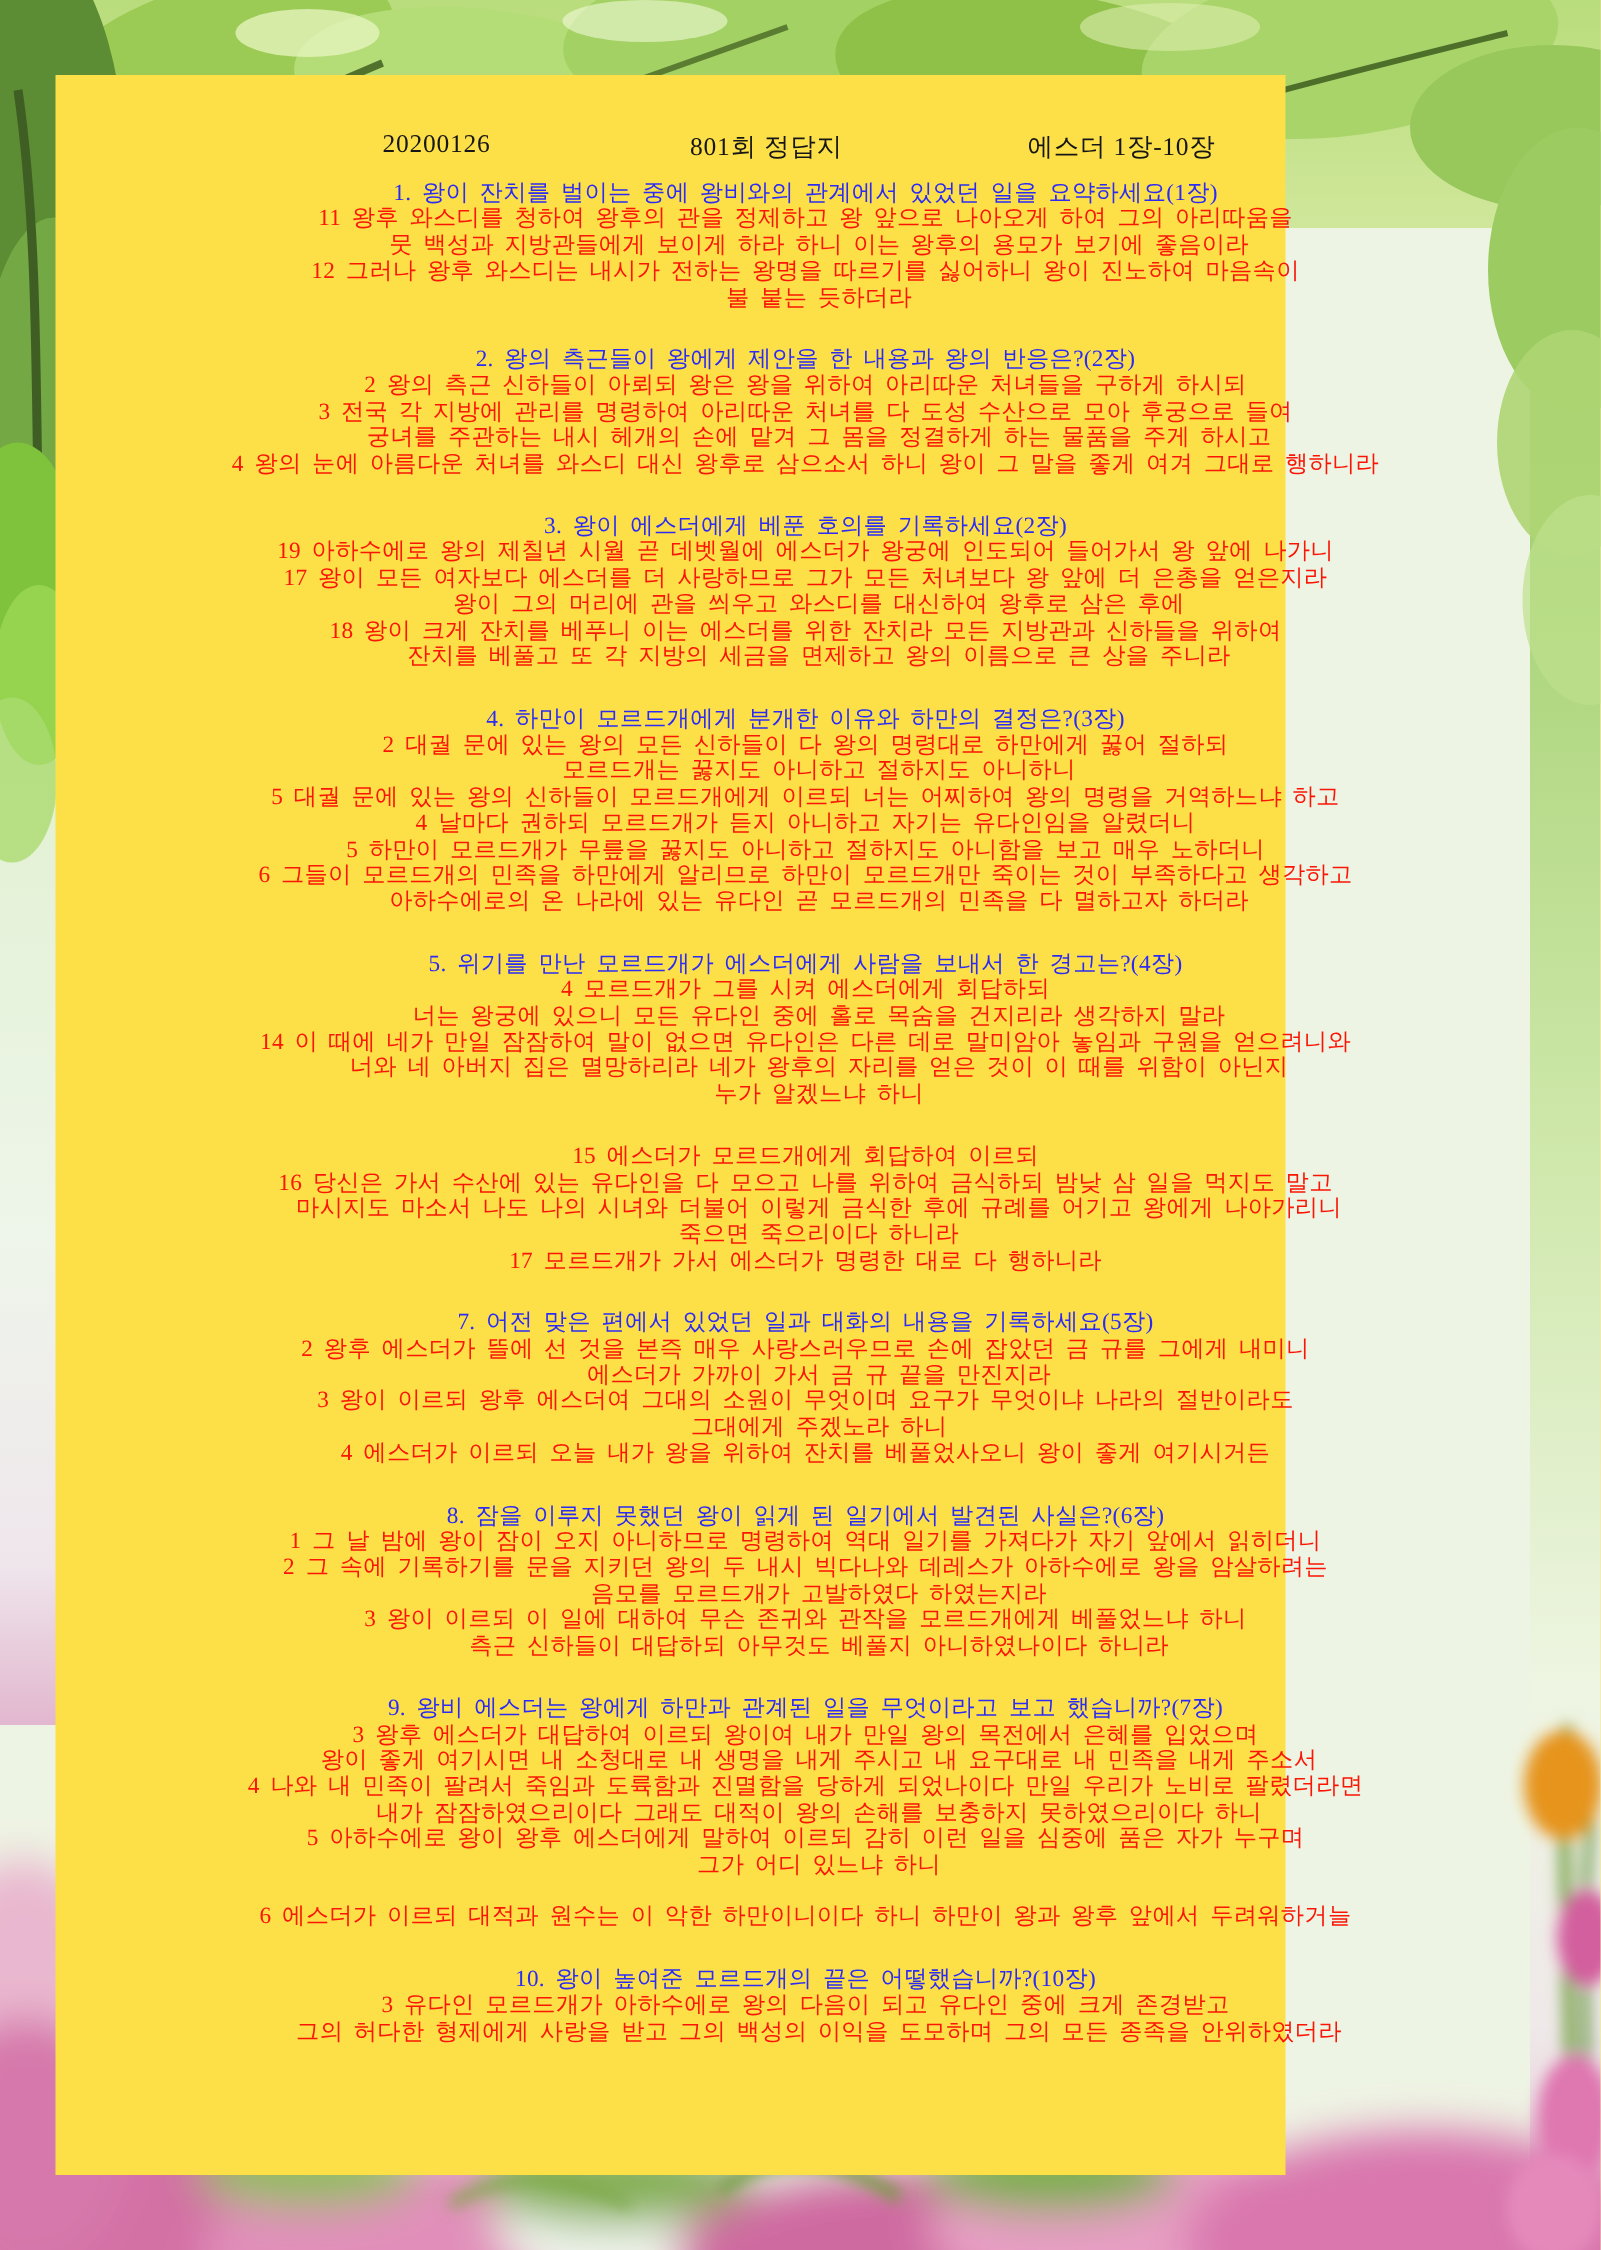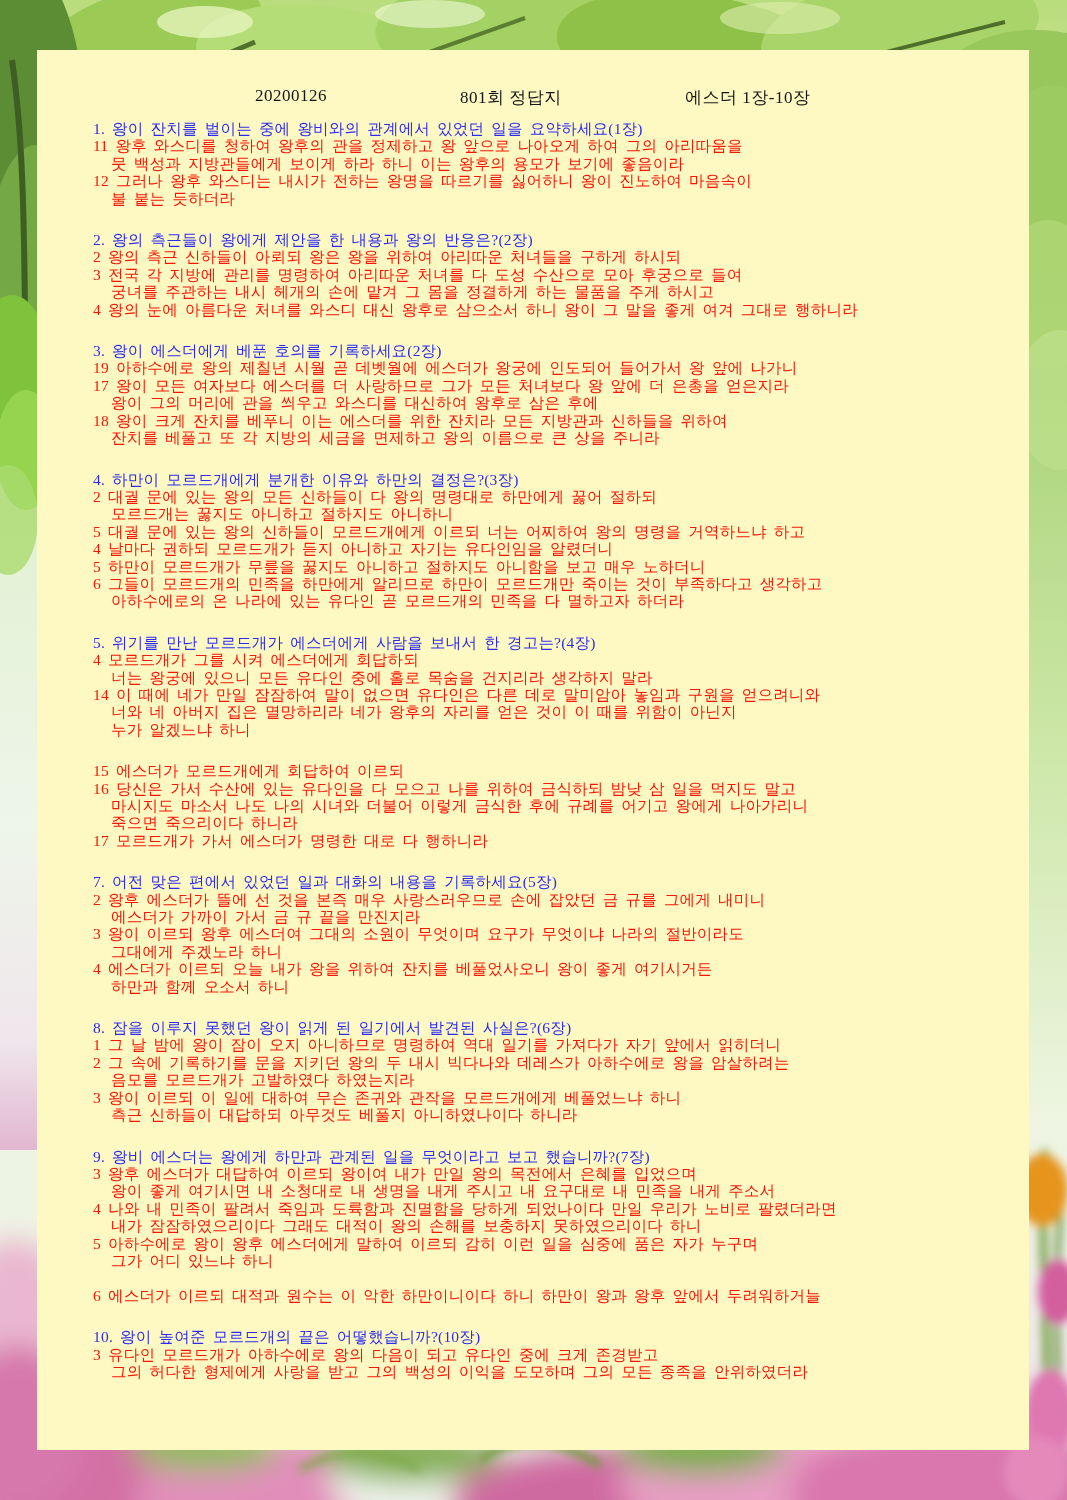--- a/index.html
+++ b/index.html
@@ -3,30 +3,30 @@
 <meta charset="utf-8">
 <style>
   html,body{margin:0;padding:0;}
   body{
     width:1067px;height:1500px;position:relative;overflow:hidden;
     font-family:"Liberation Serif","DejaVu Serif",serif;
     background:#eef4e4;
   }
   .bg-wrap{position:absolute;inset:0;z-index:0;}
   .sheet{
-    position:absolute;left:37px;top:50px;width:992px;height:1400px;
-    background:#fef9c3;z-index:1;
+    position:absolute;left:37px;top:50px;width:820px;height:1400px;
+    background:#fde047;z-index:1;text-align:center;
   }
   .sheet-header{position:absolute;top:36px;left:0;right:0;height:24px;
     font-size:17px;color:#161616;}
   .sheet-header span{position:absolute;white-space:nowrap;letter-spacing:0.5px;}
   .hdr-date{left:218px;}
   .hdr-title{left:423px;}
   .hdr-range{left:648px;}
-  .qa{position:absolute;top:70px;left:56px;width:936px;}
+  .qa{position:absolute;top:70px;left:32px;width:936px;}
   .qa-section{margin-bottom:24px;}
   .q-line{color:var(--c-q,#2b2bf5);}
   .a-line{color:var(--c-a,#fa1505);}
   .q-line,.a-line{
     font-size:15.5px;line-height:17.4px;white-space:nowrap;
     word-spacing:3px;letter-spacing:0.2px;
   }
   .ind{padding-left:18px;}
   .blank{height:17.4px;}
 </style>
@@ -179,21 +179,20 @@
         <div class="a-line ind">죽으면 죽으리이다 하니라</div>
         <div class="a-line">17 모르드개가 가서 에스더가 명령한 대로 다 행하니라</div>
       </div>
       <div class="qa-section">
         <div class="q-line">7. 어전 맞은 편에서 있었던 일과 대화의 내용을 기록하세요(5장)</div>
         <div class="a-line">2 왕후 에스더가 뜰에 선 것을 본즉 매우 사랑스러우므로 손에 잡았던 금 규를 그에게 내미니</div>
         <div class="a-line ind">에스더가 가까이 가서 금 규 끝을 만진지라</div>
         <div class="a-line">3 왕이 이르되 왕후 에스더여 그대의 소원이 무엇이며 요구가 무엇이냐 나라의 절반이라도</div>
         <div class="a-line ind">그대에게 주겠노라 하니</div>
         <div class="a-line">4 에스더가 이르되 오늘 내가 왕을 위하여 잔치를 베풀었사오니 왕이 좋게 여기시거든</div>
-        <div class="a-line ind">하만과 함께 오소서 하니</div>
       </div>
       <div class="qa-section">
         <div class="q-line">8. 잠을 이루지 못했던 왕이 읽게 된 일기에서 발견된 사실은?(6장)</div>
         <div class="a-line">1 그 날 밤에 왕이 잠이 오지 아니하므로 명령하여 역대 일기를 가져다가 자기 앞에서 읽히더니</div>
         <div class="a-line">2 그 속에 기록하기를 문을 지키던 왕의 두 내시 빅다나와 데레스가 아하수에로 왕을 암살하려는</div>
         <div class="a-line ind">음모를 모르드개가 고발하였다 하였는지라</div>
         <div class="a-line">3 왕이 이르되 이 일에 대하여 무슨 존귀와 관작을 모르드개에게 베풀었느냐 하니</div>
         <div class="a-line ind">측근 신하들이 대답하되 아무것도 베풀지 아니하였나이다 하니라</div>
       </div>
       <div class="qa-section">

